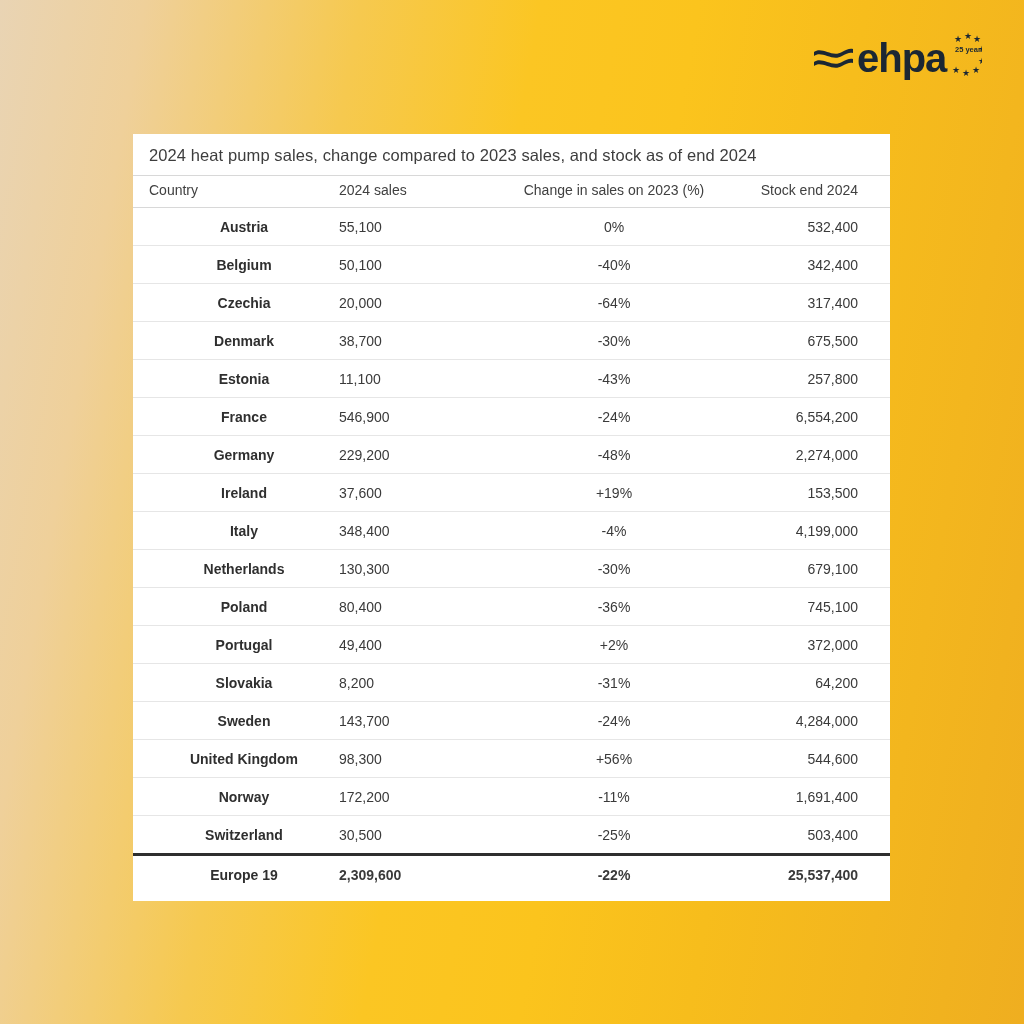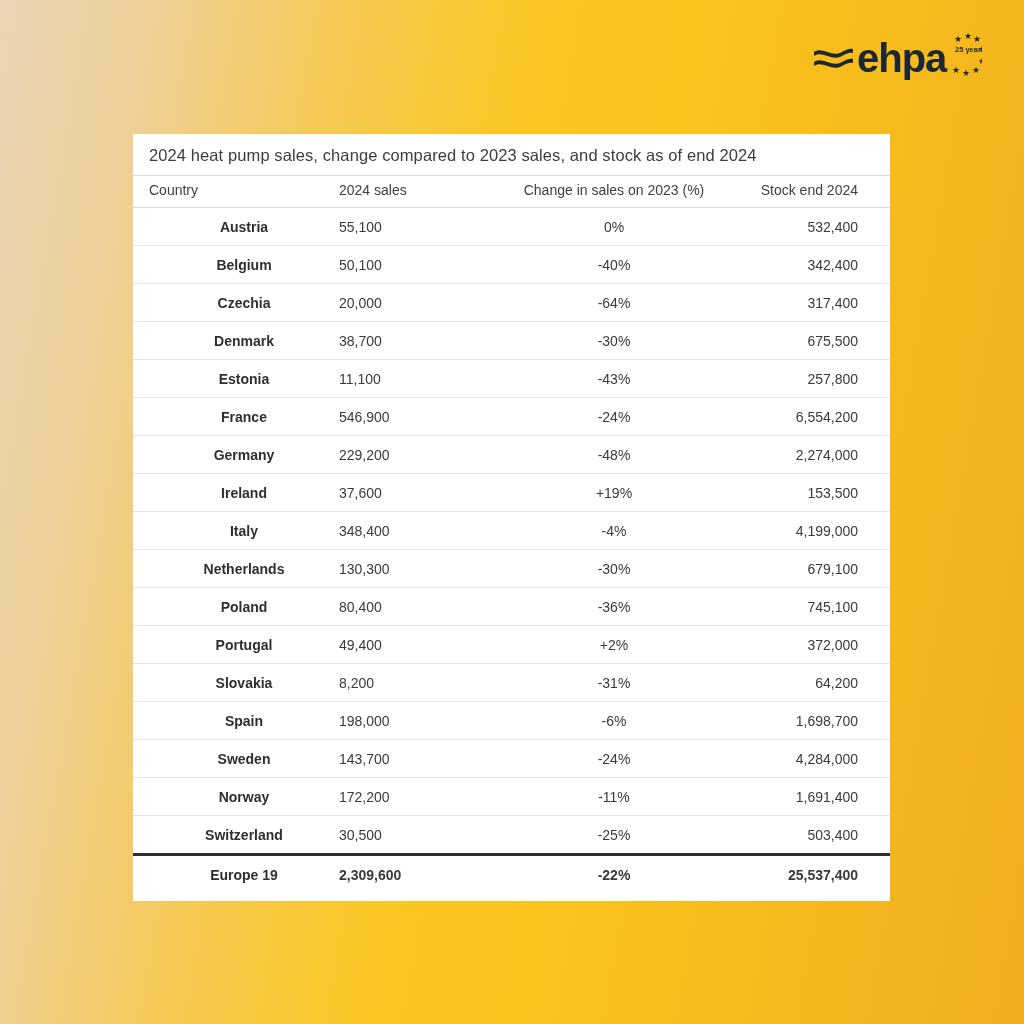--- a/index.html
+++ b/index.html
@@ -218,30 +218,30 @@
           <td class="c-change">+2%</td>
           <td class="c-stock">372,000</td>
         </tr>
         <tr>
           <td class="c-country">Slovakia</td>
           <td class="c-sales">8,200</td>
           <td class="c-change">-31%</td>
           <td class="c-stock">64,200</td>
         </tr>
         <tr>
-          <td class="c-country">Spain</td>
-          <td class="c-sales">198,000</td>
-          <td class="c-change">-6%</td>
-          <td class="c-stock">1,698,700</td>
-        </tr>
-        <tr>
           <td class="c-country">Sweden</td>
           <td class="c-sales">143,700</td>
           <td class="c-change">-24%</td>
           <td class="c-stock">4,284,000</td>
+        </tr>
+        <tr>
+          <td class="c-country">United Kingdom</td>
+          <td class="c-sales">98,300</td>
+          <td class="c-change">+56%</td>
+          <td class="c-stock">544,600</td>
         </tr>
         <tr>
           <td class="c-country">Norway</td>
           <td class="c-sales">172,200</td>
           <td class="c-change">-11%</td>
           <td class="c-stock">1,691,400</td>
         </tr>
         <tr>
           <td class="c-country">Switzerland</td>
           <td class="c-sales">30,500</td>

